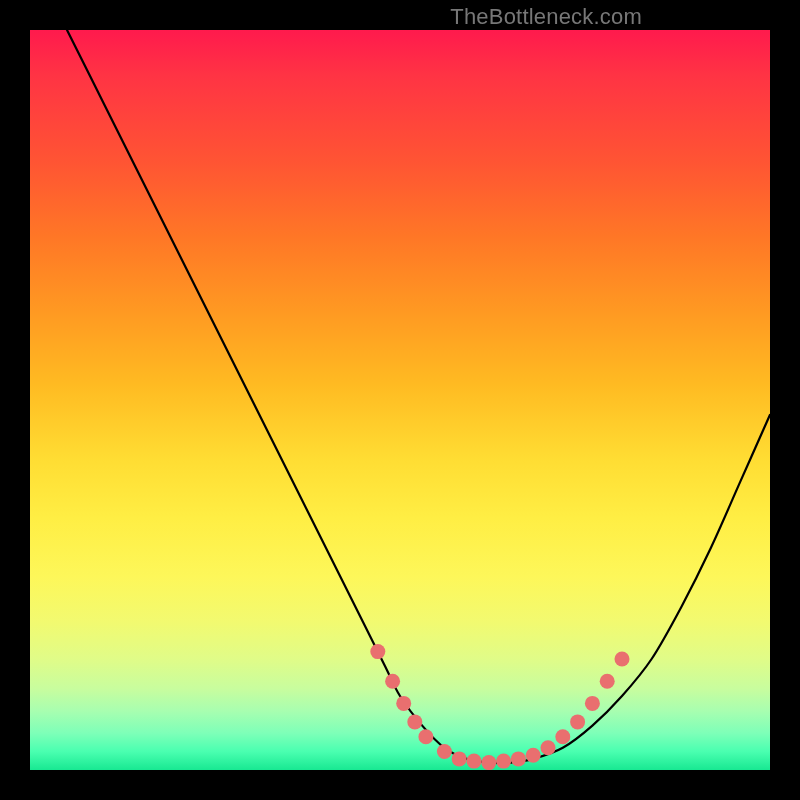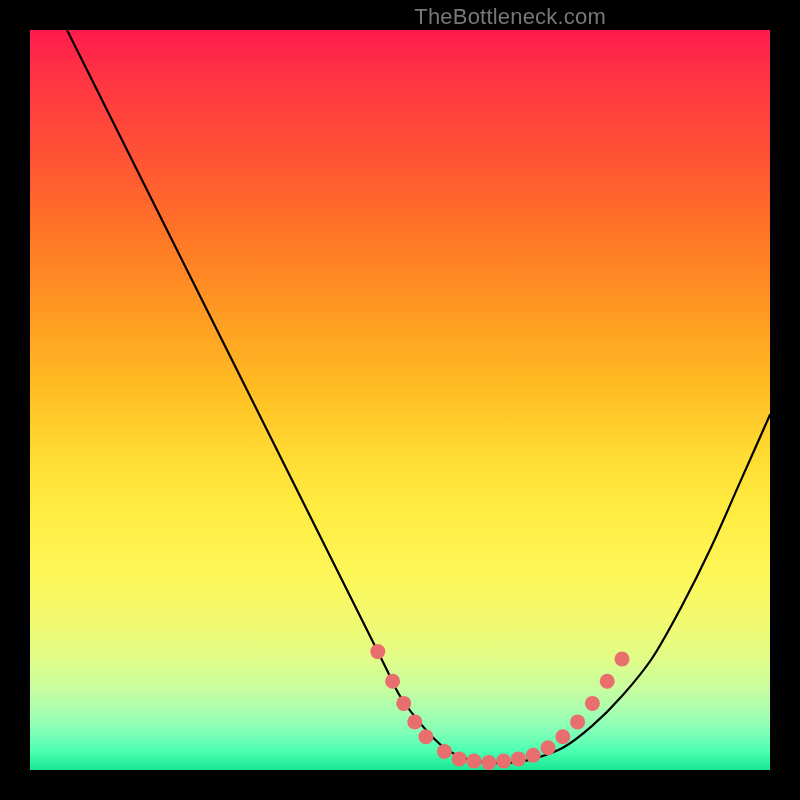--- a/index.html
+++ b/index.html
@@ -9,20 +9,21 @@
     height: 800px;
     background: #000;
     overflow: hidden;
     font-family: Arial, Helvetica, sans-serif;
   }
   .frame {
     position: relative;
     width: 636px;
     height: 800px;
     background: #000;
+    padding-left: 36px;
   }
   .plot-area {
     position: absolute;
     left: 30px;
     top: 30px;
     width: 740px;
     height: 740px;
     background: linear-gradient(to bottom,
       #ff1a4d 0%,
       #ff3344 6%,

